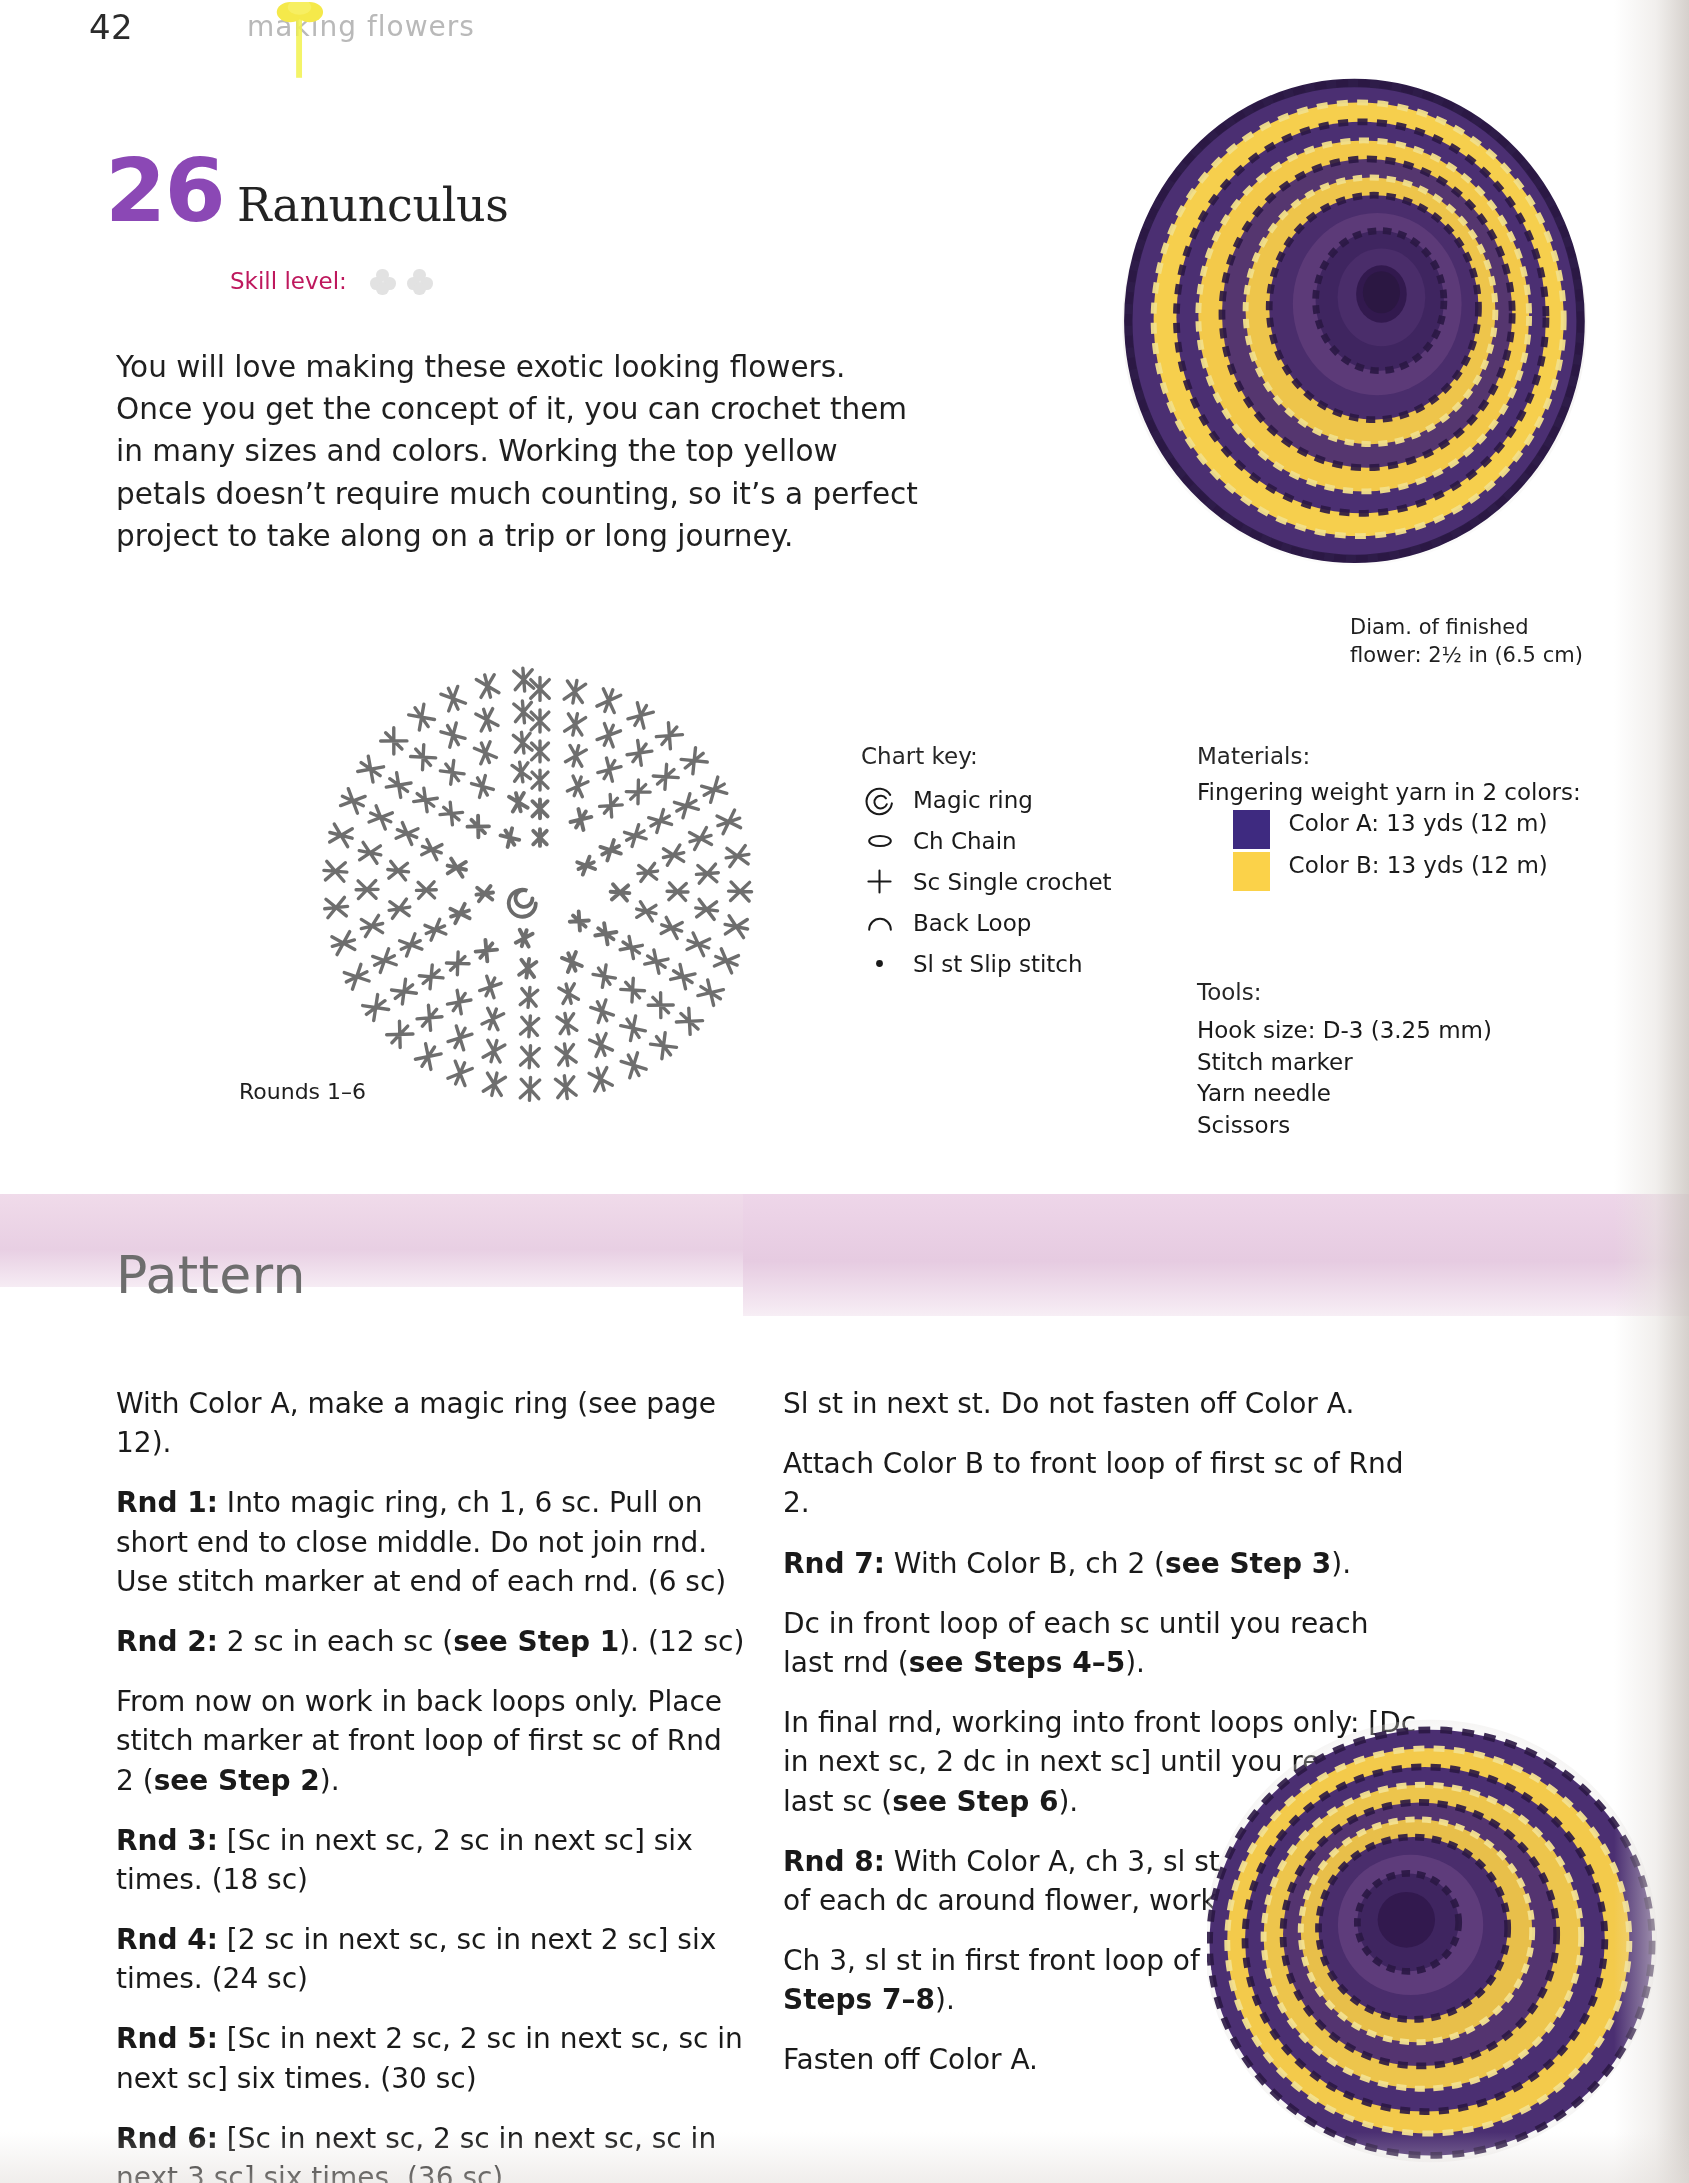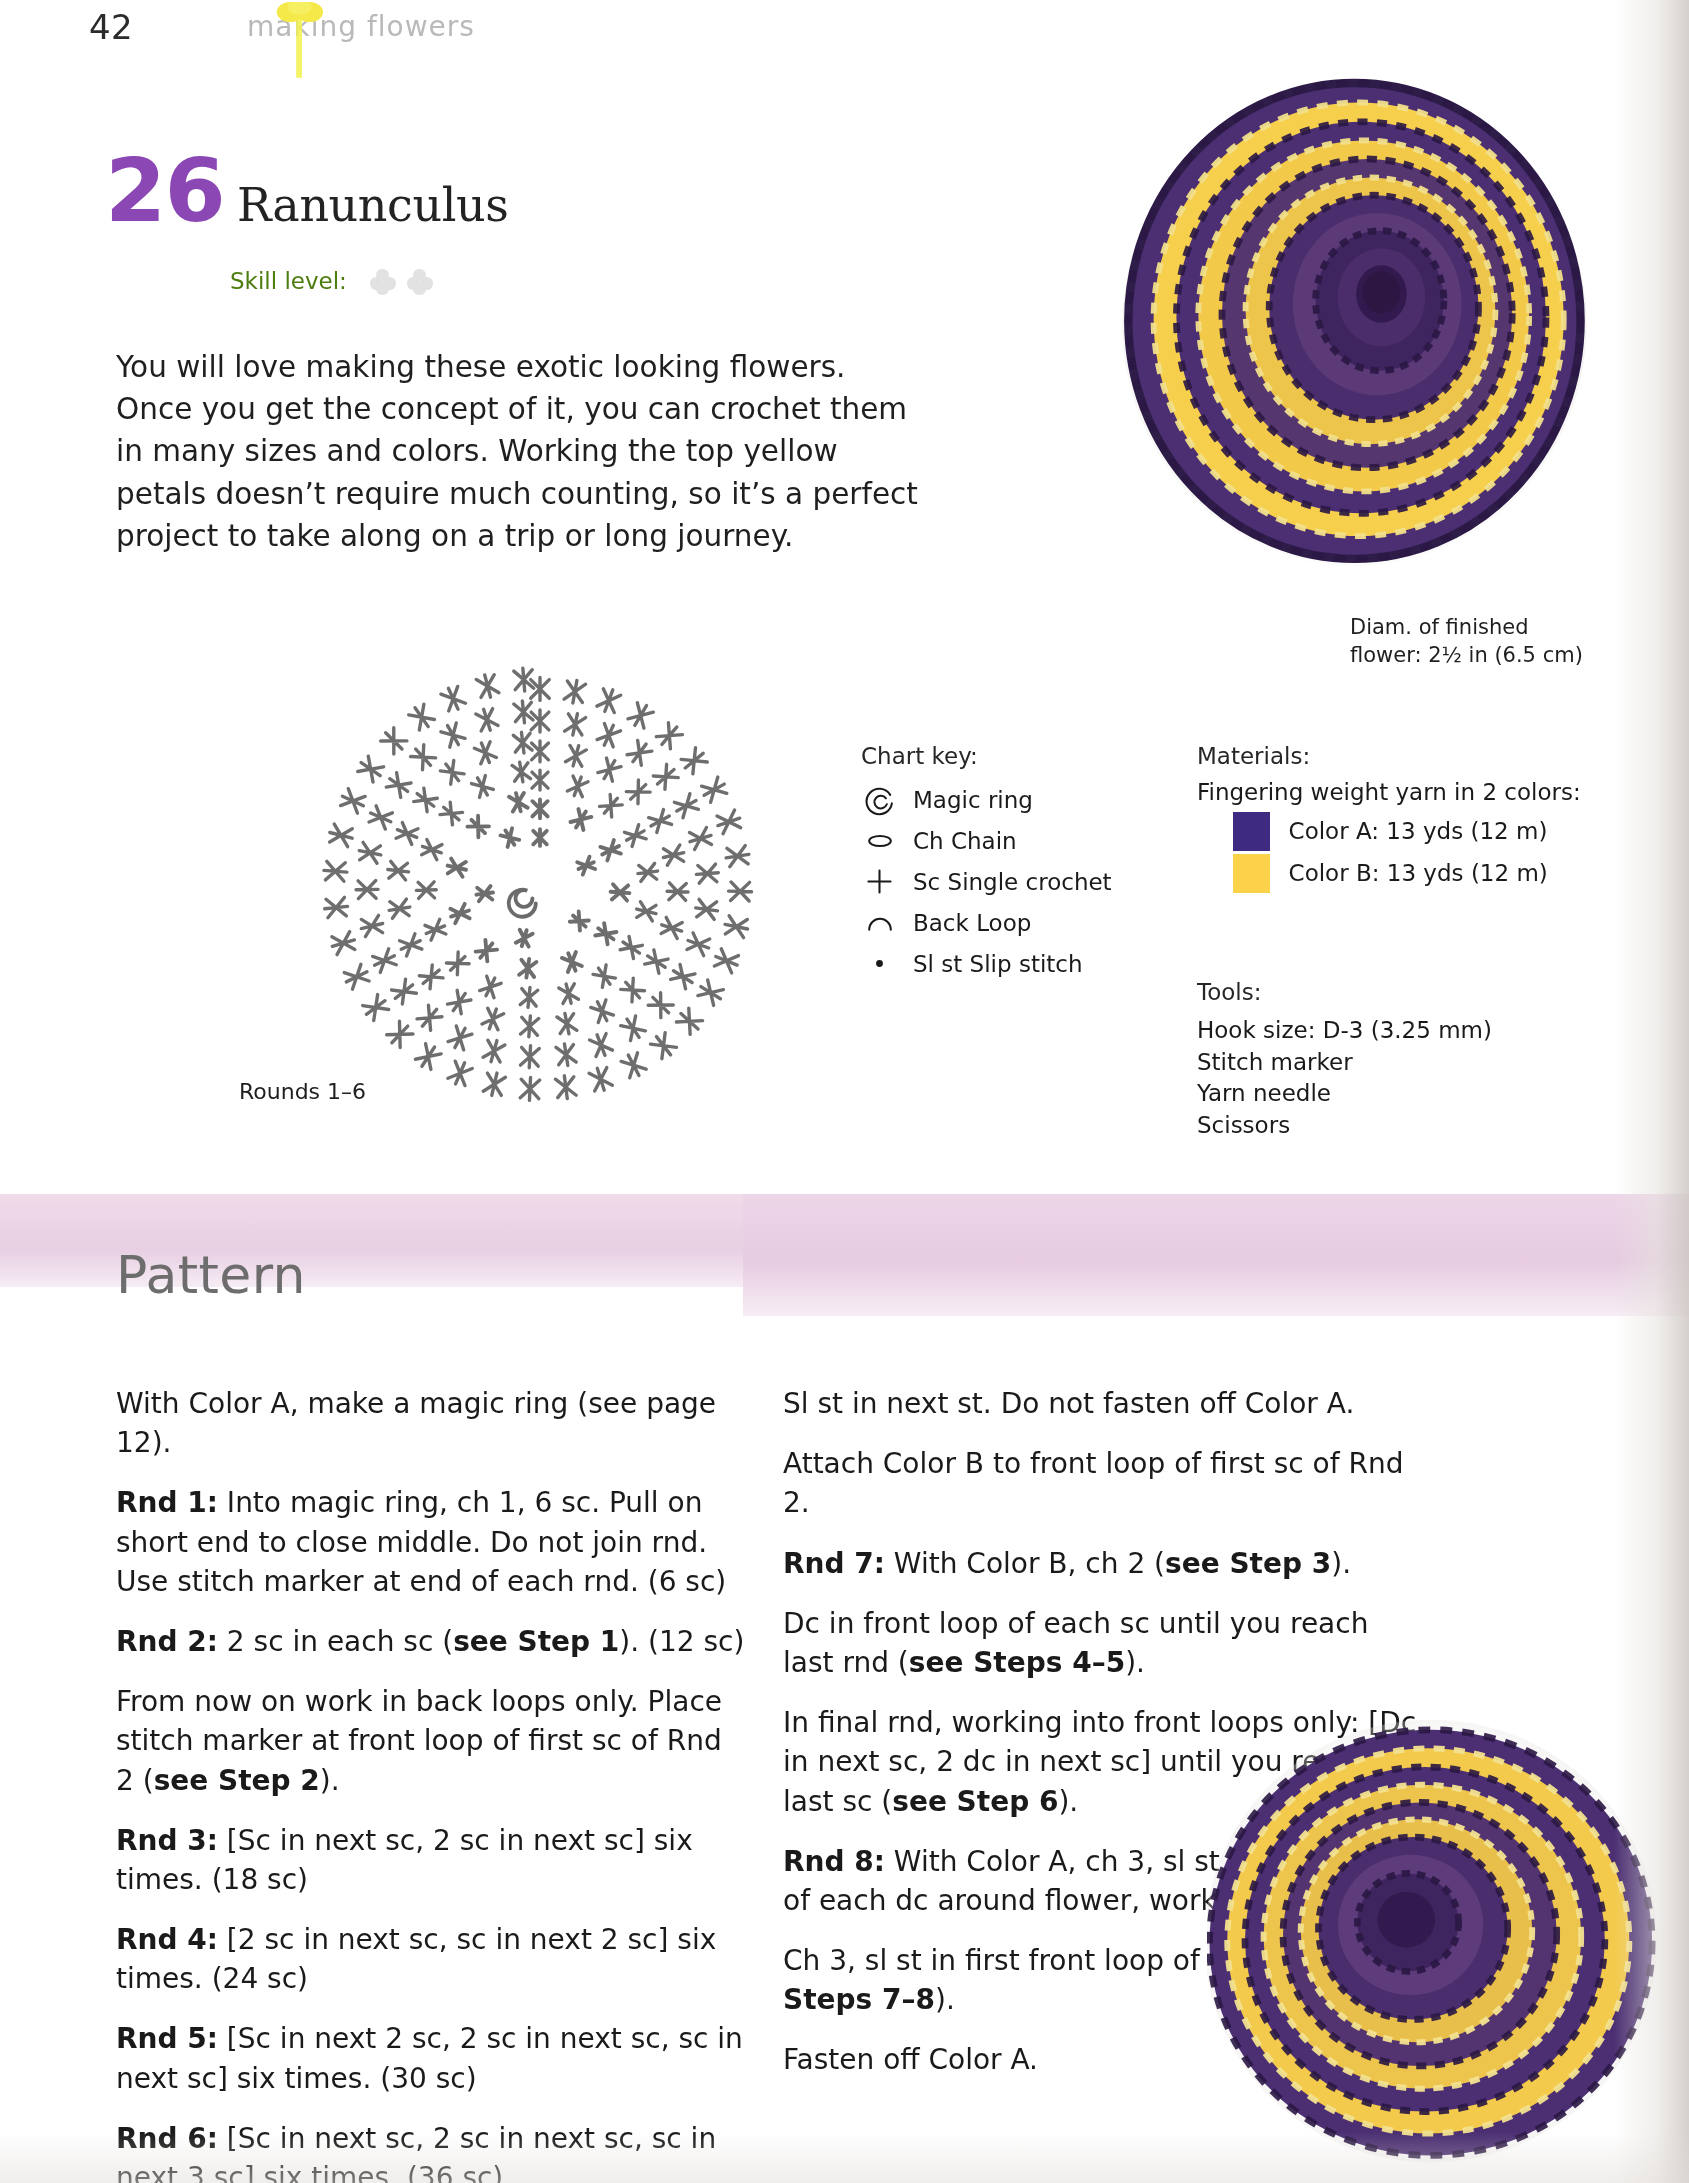--- a/index.html
+++ b/index.html
@@ -52,21 +52,21 @@
     font-family: "DejaVu Sans", "Liberation Sans", sans-serif;
   }
   .pattern-title {
     font-size: 46px; color: #232323; letter-spacing: -0.4px;
     font-family: "DejaVu Serif", "Liberation Serif", serif;
   }
   .skill-row {
     position: absolute; left: 230px; top: 268px;
     display: flex; align-items: center; gap: 13.5px;
   }
-  .skill-label { font-size: 23px; color: #4d7c0f; }
+  .skill-label { font-size: 23px; color: #be185d; }
   .skill-dots { display: flex; gap: 11.8px; margin-left: 10px; }
   .skill-flower { width: 25px; height: 25px; position: relative; }
   .skill-flower span {
     position: absolute; width: 12.7px; height: 12.7px; border-radius: 50%;
     background: #e2e2e2;
   }
   .skill-flower span:nth-child(1) { left: 5.9px; top: 0; }
   .skill-flower span:nth-child(2) { left: 0; top: 8.4px; }
   .skill-flower span:nth-child(3) { left: 12.7px; top: 8.4px; }
   .skill-flower span:nth-child(4) { left: 5.9px; top: 14.3px; }
@@ -116,21 +116,21 @@
     width: 37px; display: flex; align-items: center; justify-content: center;
     color: #1a1a1a;
   }
   .key-text { font-size: 23px; color: #1a1a1a; }
 
   
   .materials {
     position: absolute; left: 1197px; top: 743px; width: 439px;
   }
   .mat-line { font-size: 23px; color: #1a1a1a; margin-bottom: 5px; }
-  .swatch-row { display: flex; align-items: center; gap: 18.6px; height: 42px; padding-left: 36px; }
+  .swatch-row { display: flex; align-items: flex-start; gap: 18.6px; height: 42px; padding-left: 36px; }
   .swatch { width: 37px; height: 39px; flex: none; }
   .swatch-text { font-size: 23px; color: #1a1a1a; }
   .tools {
     position: absolute; left: 1197px; top: 979px; width: 439px;
   }
   .tools-line { font-size: 23px; color: #1a1a1a; line-height: 1.38; }
 
   
   .banner {
     position: absolute; left: 0; top: 1194px; width: 100%; height: 122px;

